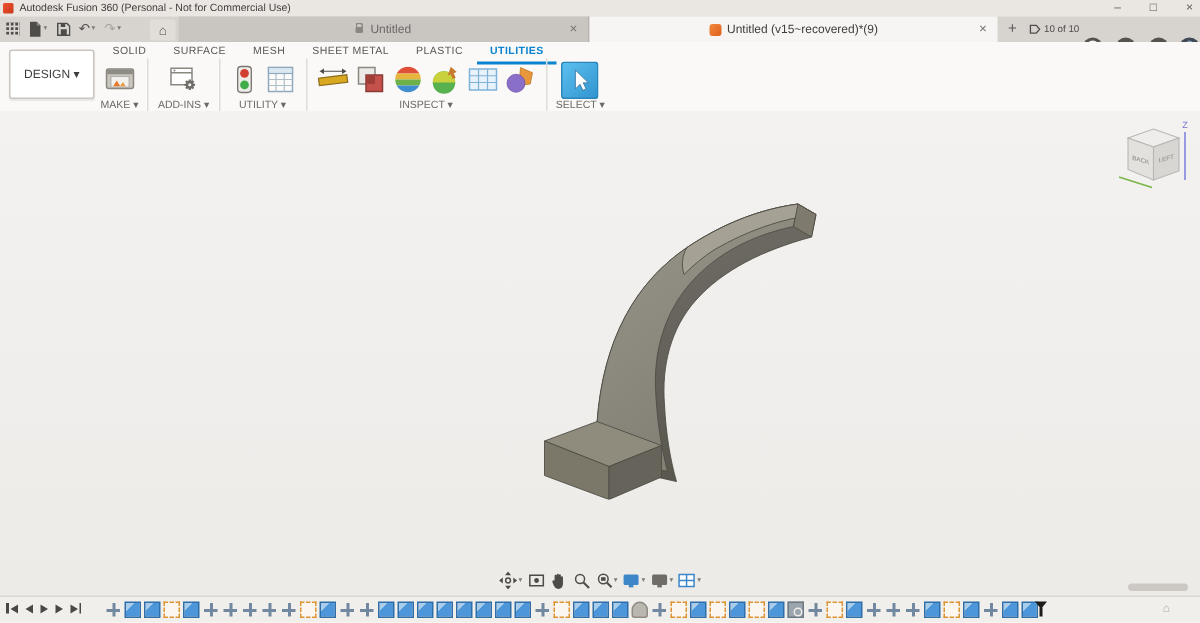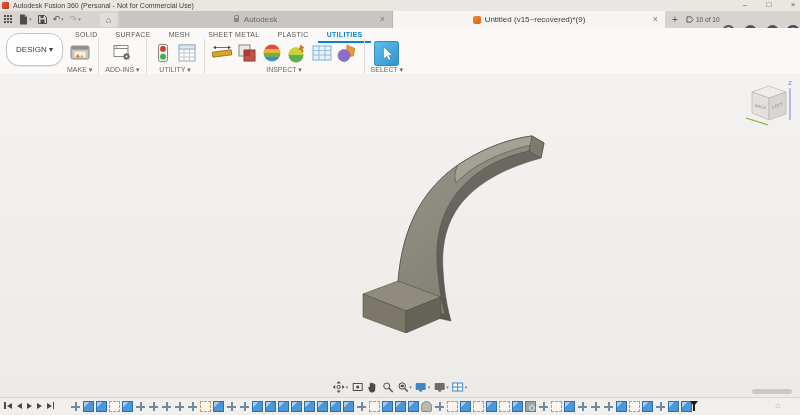--- a/index.html
+++ b/index.html
@@ -53,21 +53,21 @@
   .bellshape::after{content:"";position:absolute;left:-1px;top:2px;width:9px;height:1.2px;background:#56534f;
                     transform:rotate(-40deg);}
   .avatar{background:#3f4a55;}
   .avatar .head{width:4px;height:4px;border-radius:50%;background:#7d98b3;position:absolute;left:4.5px;top:2px;}
   .avatar .body{width:8px;height:4px;border-radius:4px 4px 0 0;background:#7d98b3;position:absolute;left:2.5px;top:6.5px;}
   .avatar{position:absolute;overflow:hidden;}
 
   
   .ribbon{position:absolute;left:0;top:28px;width:800px;height:46px;background:#faf9f7;border-bottom:1px solid #d2cfcb;}
   .design-btn{position:absolute;left:6px;top:5px;width:55px;height:31px;background:#fff;border:1px solid #c9c6c2;
-              border-radius:13px;box-shadow:0 1px 1px rgba(0,0,0,.08);display:flex;align-items:center;
+              border-radius:2px;box-shadow:0 1px 1px rgba(0,0,0,.08);display:flex;align-items:center;
               justify-content:center;font-size:8px;color:#3f3d3b;}
   .ribbon-tabs{position:absolute;left:66px;top:2px;height:11px;display:flex;}
   .rtab{padding:0 9px;font-size:7px;letter-spacing:.3px;color:#5a5855;line-height:10px;height:11px;}
   .rtab.active{color:#0a84d0;border-bottom:2px solid #0a84d0;font-weight:bold;}
   .ribbon-groups{position:absolute;left:64px;top:13px;height:32px;display:flex;align-items:flex-start;}
   .rgroup{display:flex;flex-direction:column;align-items:center;padding:0 3px;}
   .ricons{height:24px;display:flex;align-items:center;gap:3px;}
   .rlabel{font-size:7px;color:#6b6966;margin-top:1px;white-space:nowrap;}
   .rsep{width:1px;height:36px;background:#e0ddd9;margin:0 3px;align-self:center;}
 
@@ -147,21 +147,21 @@
         <span class="undo-glyph disabled">↷</span>
         <span class="caret">▾</span>
       </span>
     </div>
     <div class="homebtn">
       <span>⌂</span>
     </div>
 
     <div class="doc-tab tab-inactive">
       <span class="lock"></span>
-      <span>Autodesk</span>
+      <span>Untitled</span>
       <span class="tab-close">×</span>
     </div>
     <div class="doc-tab tab-active">
       <span class="docicon"></span>
       <span>Untitled (v15~recovered)*(9)</span>
       <span class="tab-close">×</span>
     </div>
     <div class="newtab">+</div>
 
     <div class="ext-badge">

